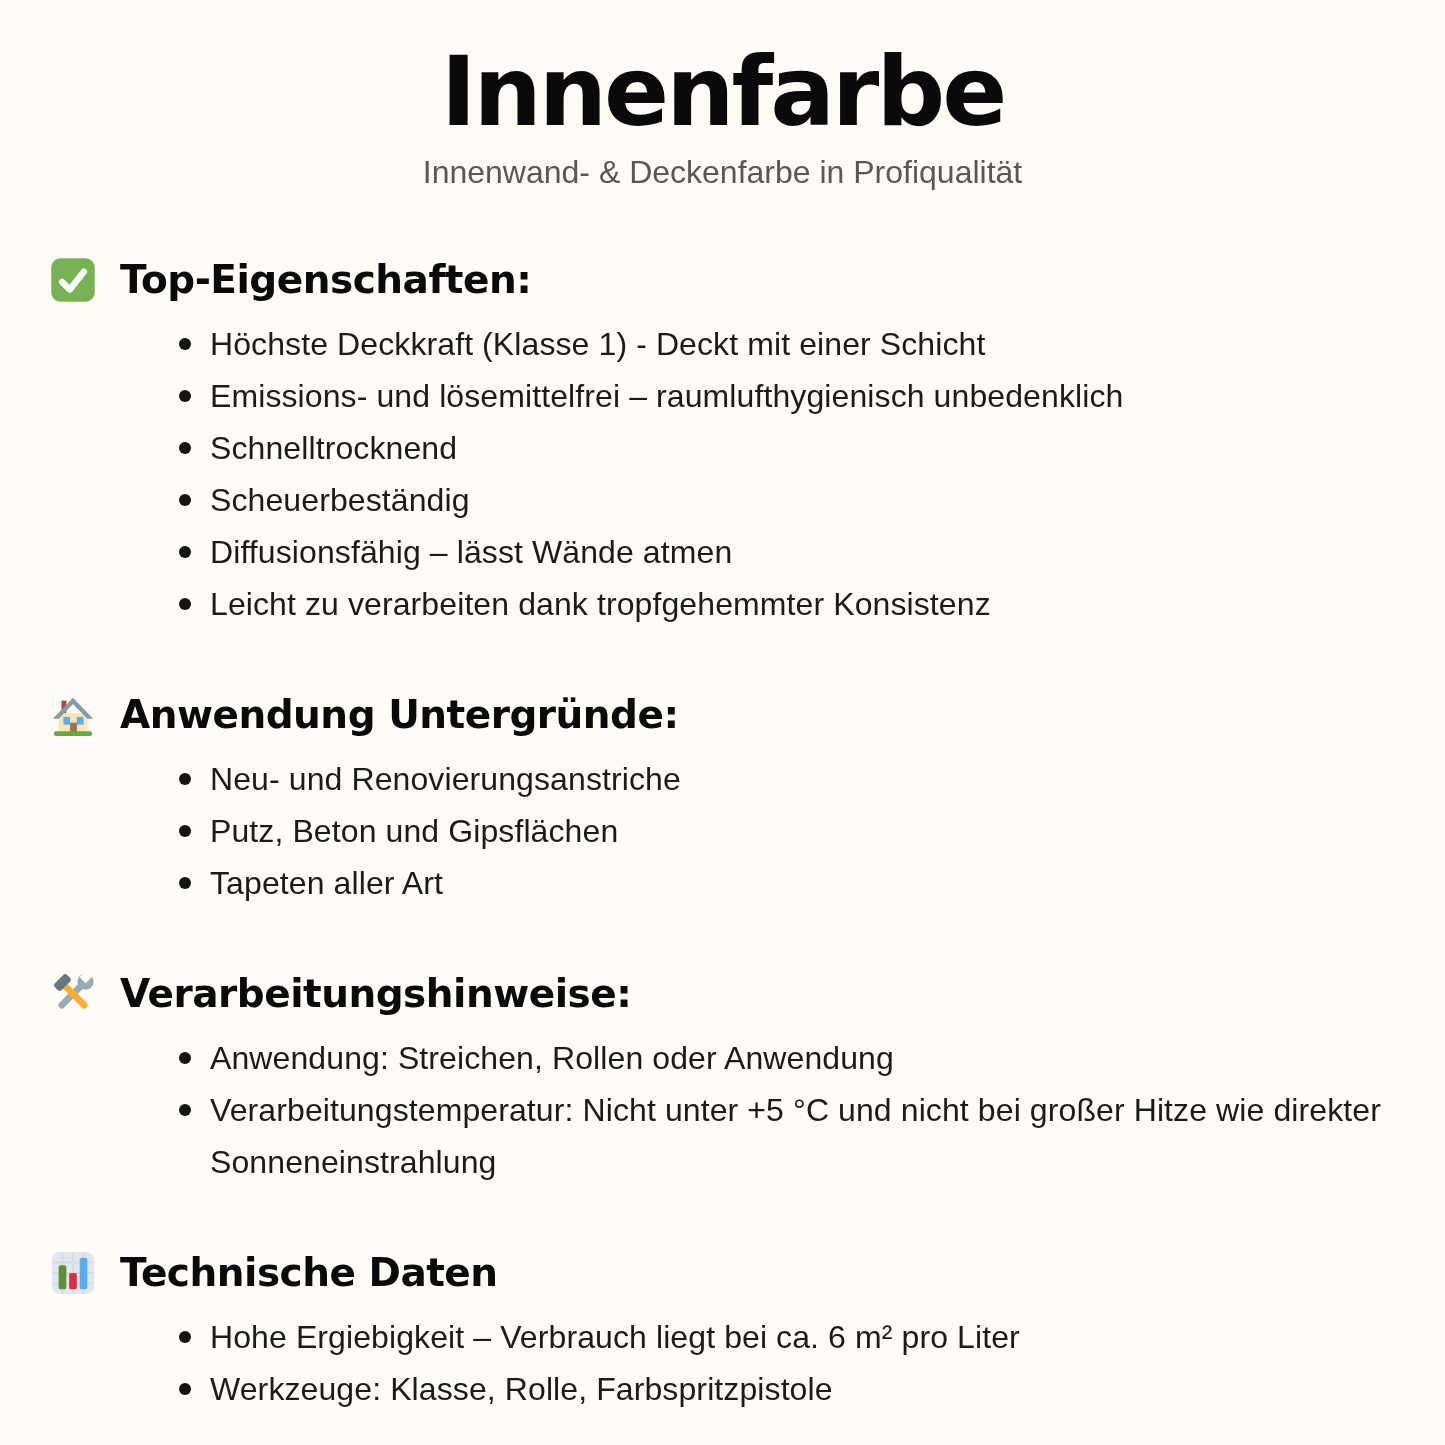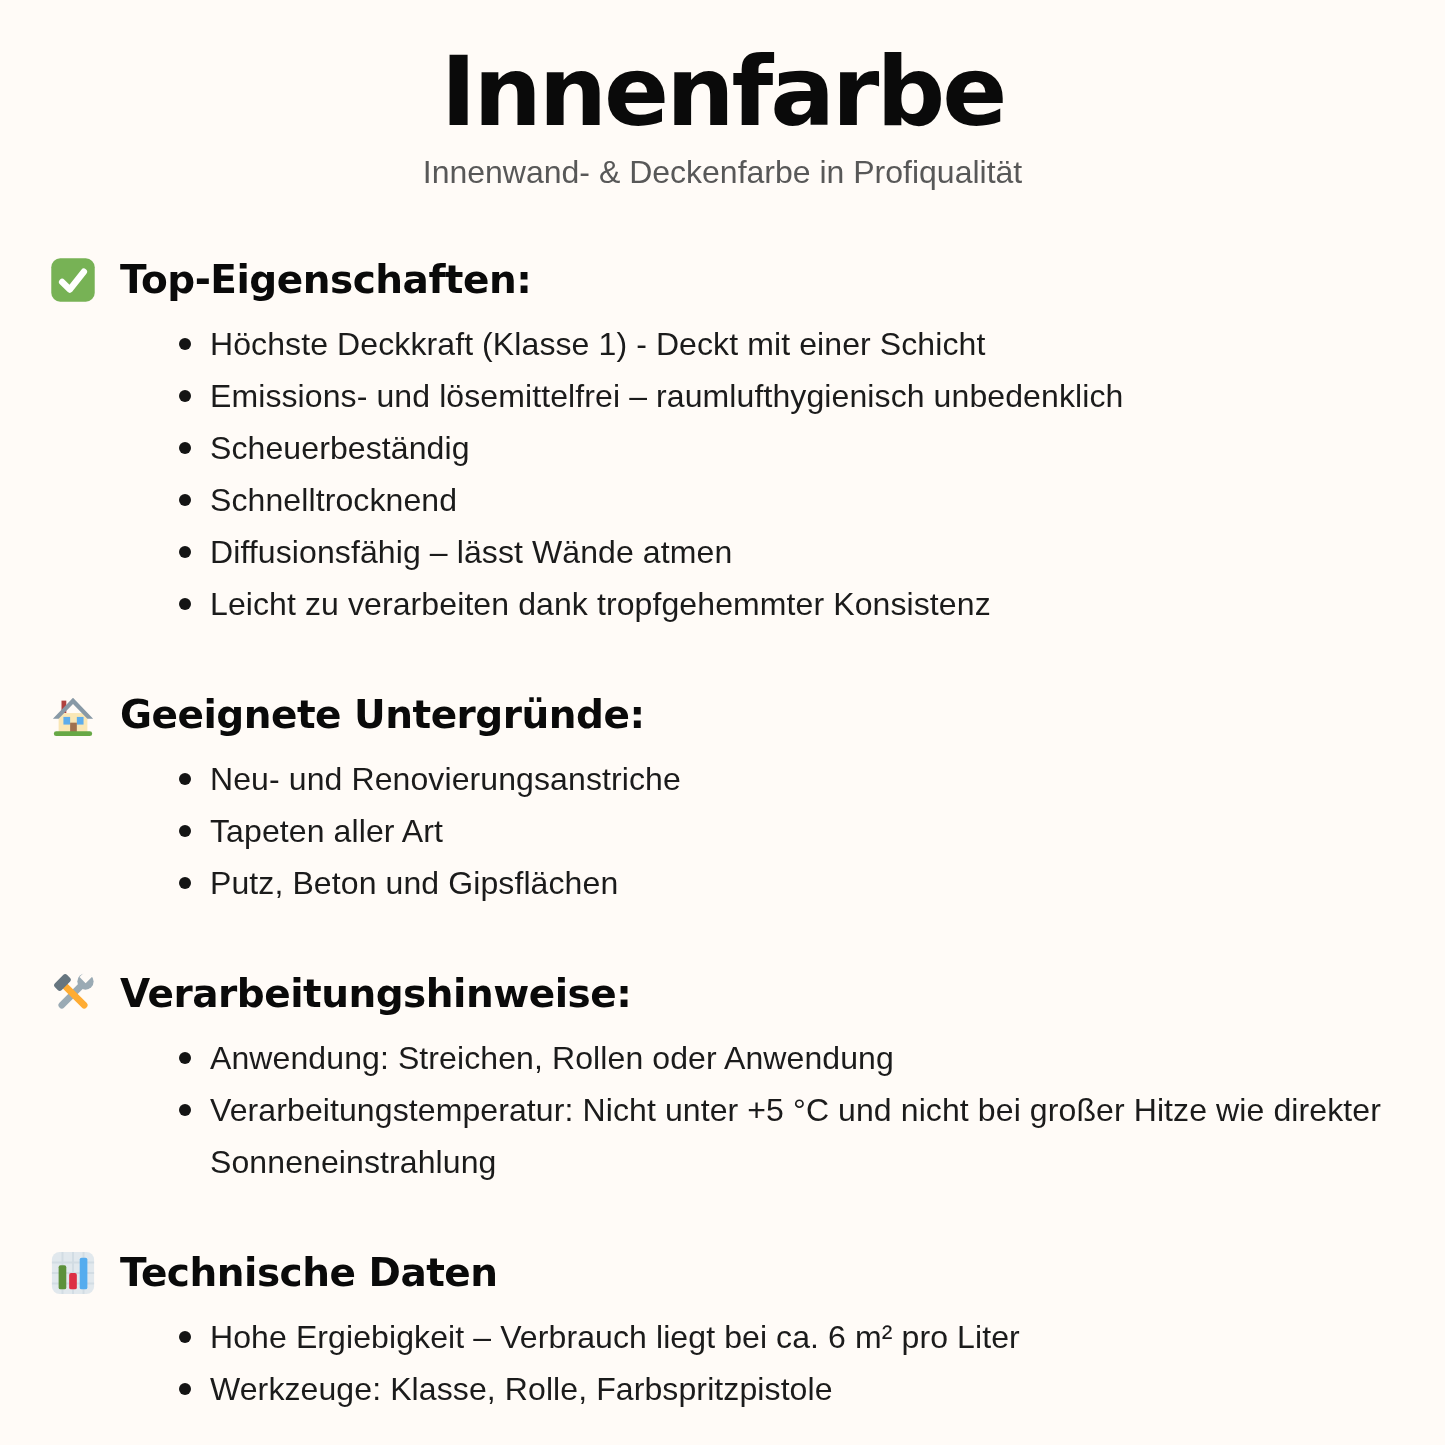--- a/index.html
+++ b/index.html
@@ -102,46 +102,46 @@
             <svg viewBox="0 0 36 36">
               <rect x="1" y="1" width="34" height="34" rx="7" fill="#77B255"></rect>
               <path d="M9.5 19.5 L15.5 25.5 L26.5 11.5" stroke="#FFFFFF" stroke-width="5" fill="none" stroke-linecap="round" stroke-linejoin="round"></path>
             </svg>
           </span>
       <span class="sec-title">Top-Eigenschaften:</span>
     </h2>
     <ul class="sec-list">
           <li>Höchste Deckkraft (Klasse 1) - Deckt mit einer Schicht</li>
           <li>Emissions- und lösemittelfrei – raumlufthygienisch unbedenklich</li>
+          <li>Schnelltrocknend</li>
           <li>Scheuerbeständig</li>
-          <li>Schnelltrocknend</li>
           <li>Diffusionsfähig – lässt Wände atmen</li>
           <li>Leicht zu verarbeiten dank tropfgehemmter Konsistenz</li>
         </ul>
   </section>
 
   <section class="sec">
     <h2 class="sec-h">
       <span class="ico">
             <svg viewBox="0 0 48 48">
               <rect x="12" y="9" width="5" height="13" fill="#B0413E"></rect>
               <rect x="9" y="22" width="30" height="20" fill="#FAE7B5"></rect>
               <path d="M3 28 L24 6 L45 28 L39 28 L24 12.5 L9 28 Z" fill="#8899A6"></path>
               <rect x="14" y="26" width="7" height="8" fill="#5DADEC"></rect>
               <rect x="28" y="26" width="7" height="8" fill="#5DADEC"></rect>
               <rect x="21" y="32" width="7" height="10" fill="#A0714F"></rect>
               <rect x="4" y="41" width="40" height="5" rx="2.5" fill="#67A845"></rect>
             </svg>
           </span>
-      <span class="sec-title">Geeignete Untergründe:</span>
+      <span class="sec-title">Anwendung Untergründe:</span>
     </h2>
     <ul class="sec-list">
           <li>Neu- und Renovierungsanstriche</li>
+          <li>Putz, Beton und Gipsflächen</li>
           <li>Tapeten aller Art</li>
-          <li>Putz, Beton und Gipsflächen</li>
         </ul>
   </section>
 
   <section class="sec">
     <h2 class="sec-h">
       <span class="ico">
             <svg viewBox="0 0 48 48">
               <rect x="20.5" y="5" width="7" height="39" rx="3.5" fill="#9AAAB4" transform="rotate(45 24 24)"></rect>
               <circle cx="37" cy="11" r="8.5" fill="#9AAAB4"></circle>
               <rect x="33" y="1" width="9" height="10" fill="#FFFBF7" transform="rotate(45 37.5 6)"></rect>

